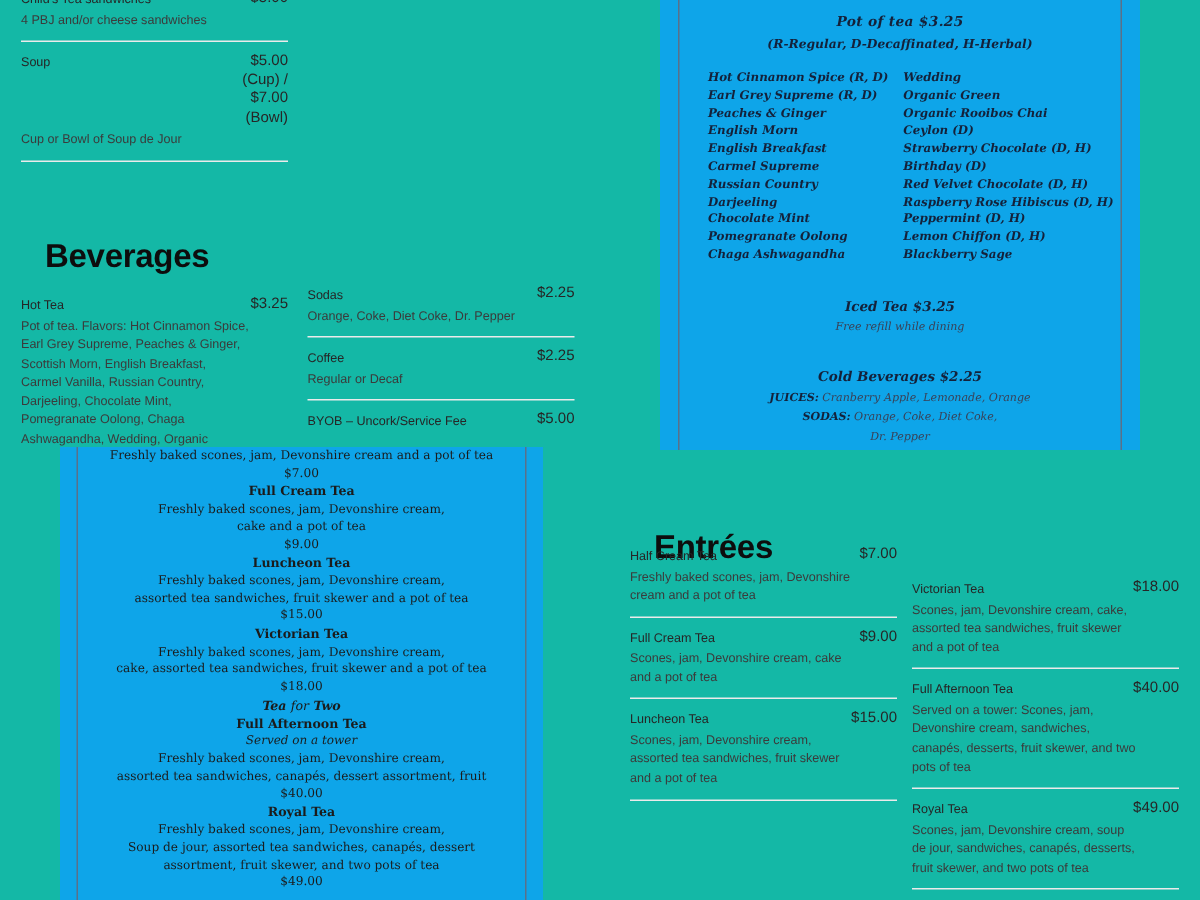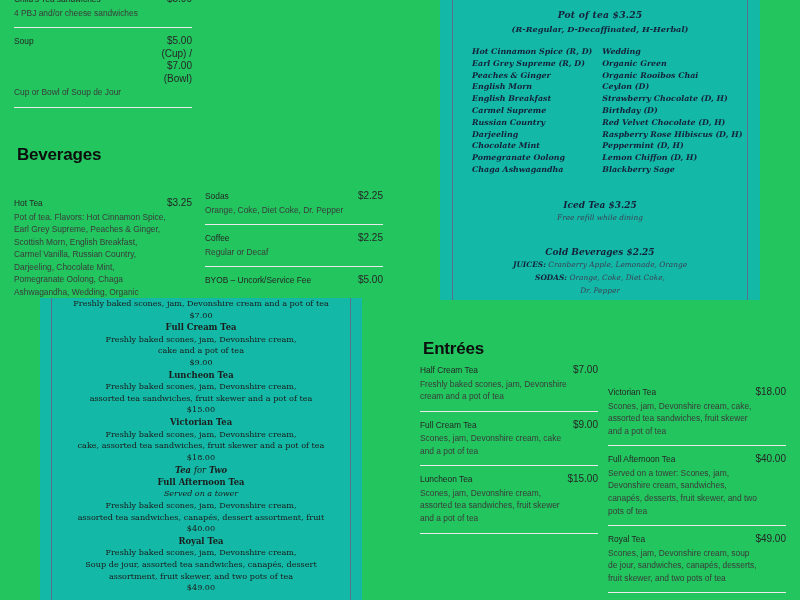--- a/index.html
+++ b/index.html
@@ -13,33 +13,33 @@
     overflow: hidden;
     position: relative;
     font-family: "Liberation Sans", sans-serif;
     color: #1f1f1f;
   }
 
   
   .page {
     position: absolute;
     inset: 0;
-    background: #22c55e;
+    background: #14b8a6;
   }
 
   .section {
     position: absolute;
   }
 
   .section-heading {
-    font-size: 17px;
+    font-size: 22px;
     font-weight: bold;
     letter-spacing: -0.2px;
     color: #0d0d0d;
-    margin: 3px;
+    margin: 16px;
     font-family: "Liberation Sans", sans-serif;
   }
 
   .col {
     position: absolute;
     width: 178px;
   }
 
   .item {
     padding: 7px 0 8px 0;
@@ -78,21 +78,21 @@
     font-size: 8.4px;
     line-height: 12.6px;
     color: #3b3b3b;
     margin-top: 1px;
     padding-right: 26px;
   }
 
   
   .scan {
     position: absolute;
-    background: #14b8a6;
+    background: #0ea5e9;
     overflow: hidden;
     box-sizing: border-box;
   }
   .scan-inner {
     position: absolute;
     top: 0; bottom: 0;
     border-left: 1.6px solid #5b7089;
     border-right: 1.6px solid #5b7089;
   }
 

